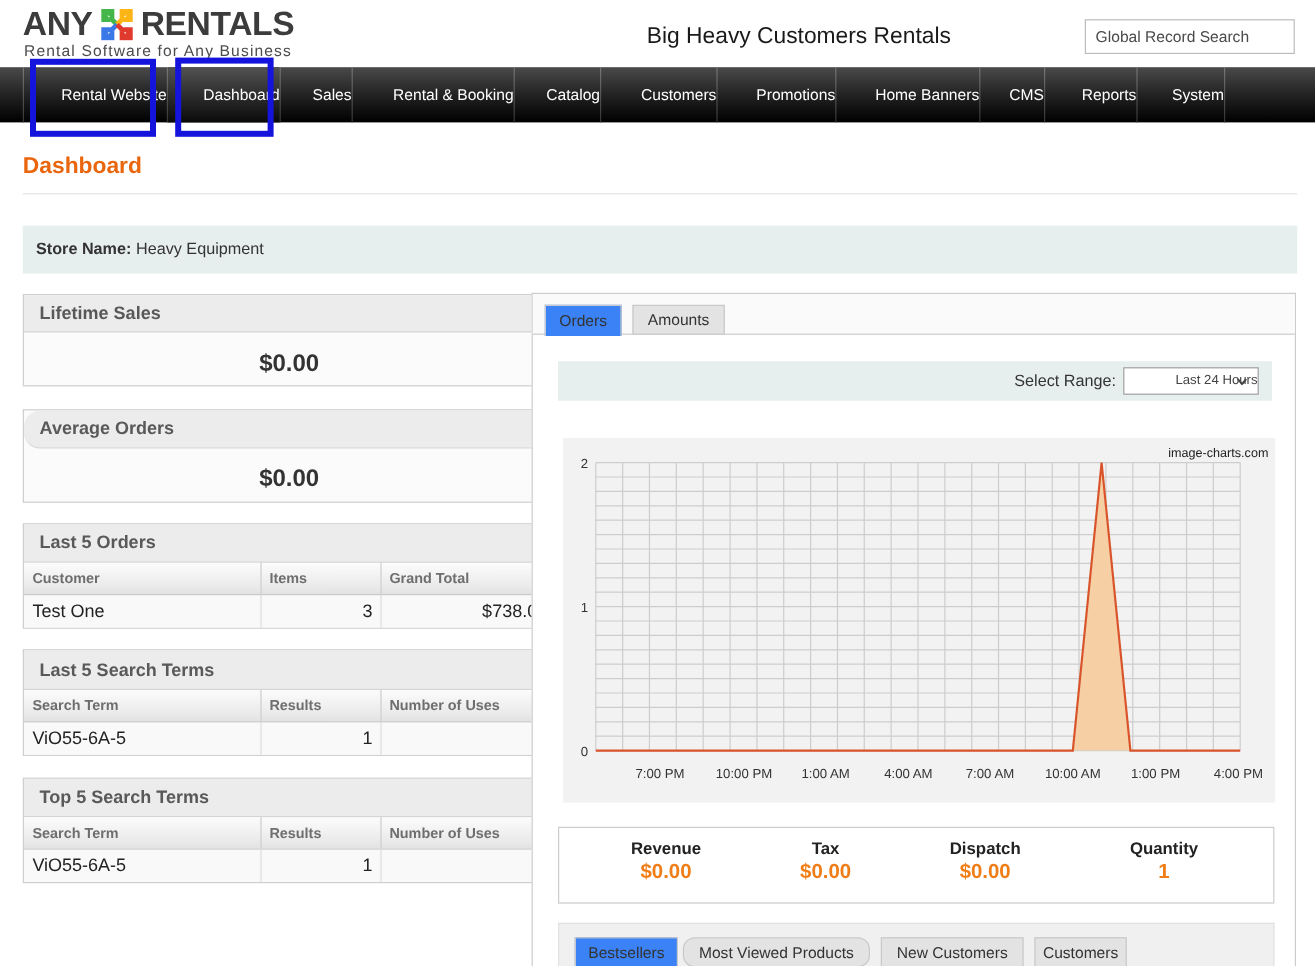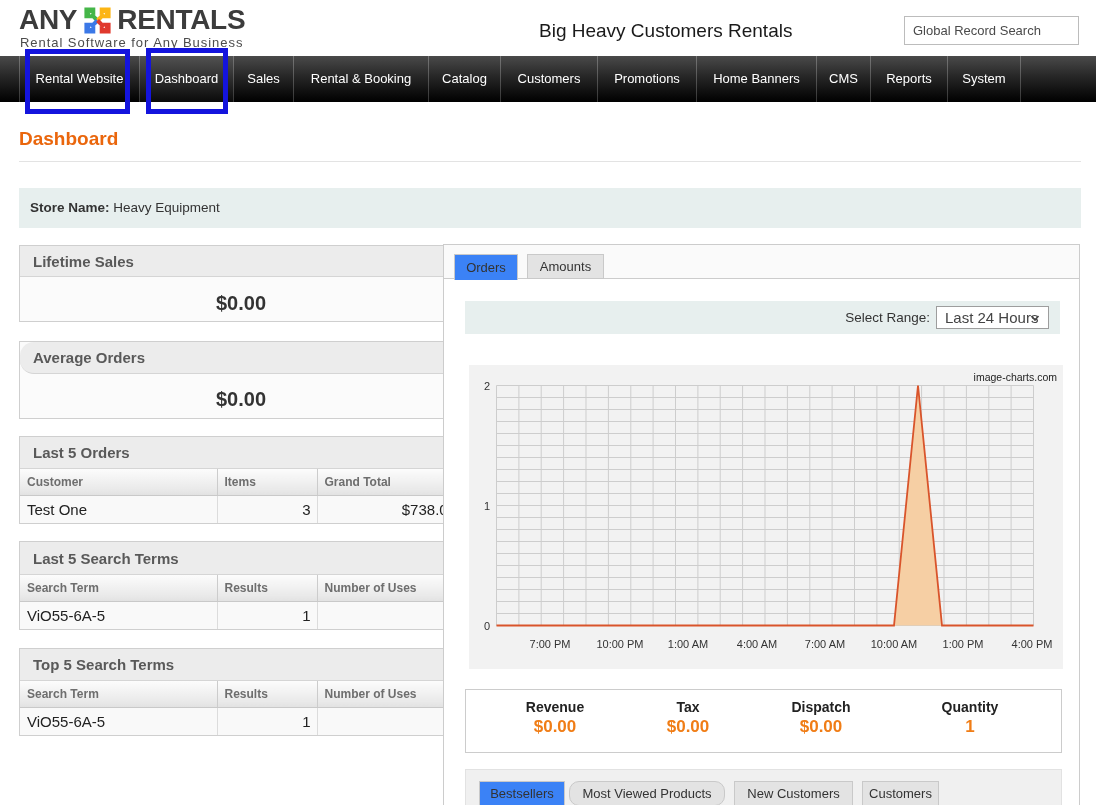--- a/index.html
+++ b/index.html
@@ -8,21 +8,21 @@
 
 .logo-main { position:absolute; left:19px; top:5px; font-size:28px; font-weight:bold; color:#3c3c3c; letter-spacing:-0.3px; height:30px; line-height:30px; white-space:nowrap; }
 .logo-main svg { vertical-align:-5px; margin:0 5px 0 6px; }
 .logo-sub { position:absolute; left:20px; top:35px; font-size:13px; color:#4c4c4c; letter-spacing:0.95px; }
 .page-title { position:absolute; left:539px; top:20px; font-size:19px; color:#1a1a1a; }
 .search-box { position:absolute; left:904px; top:16px; width:175px; height:29px; border:1px solid #bcbcbc; background:#fff; font-size:13px; color:#4a4a4a; padding-left:8px; line-height:27px; }
 
 
 .nav { position:absolute; left:0; top:56px; width:1096px; height:46px; background:linear-gradient(#4a4a4a, #2a2a2a 40%, #111 75%, #000); display:flex; }
 .nav .sp { width:1px; height:46px; background:linear-gradient(#777,#333); }
-.nav .item { color:#fff; font-size:13px; line-height:46px; text-align:center; }
+.nav .item { color:#fff; font-size:13px; line-height:46px; text-align:right; }
 .nav .item.active { background:linear-gradient(#525252, #353535 40%, #1c1c1c 75%, #0a0a0a); }
 .bluebox { position:absolute; border:5px solid #1414dd; z-index:20; }
 
 
 .h1 { position:absolute; left:19px; top:128px; font-size:19px; font-weight:bold; color:#ea660c; }
 .hr1 { position:absolute; left:19px; top:161px; width:1062px; height:1px; background:#e3e3e3; }
 .storebar { position:absolute; left:19px; top:188px; width:1062px; height:40px; background:#e7efee; font-size:13.5px; color:#333; line-height:40px; padding-left:11px; }
 
 
 .lbox { position:absolute; left:19px; width:444px; border:1px solid #cfcfcf; background:#fbfbfb; }
@@ -36,21 +36,21 @@
 table.ltab .num { text-align:right; }
 
 
 .rpanel { position:absolute; left:443px; top:244px; width:637px; height:561px; border:1px solid #ccc; border-bottom:none; background:#fff; }
 .tabstrip { position:absolute; left:0; top:0; width:635px; height:34px; background:#fafafa; border-bottom:1px solid #ccc; }
 .tab { position:absolute; font-size:13px; color:#333; text-align:center; border:1px solid #c9c9c9; background:#e3e3e3; }
 .tab.on { background:#3b82f6; z-index:2; border-bottom:none; }
 
 .selbar { position:absolute; left:21px; top:56px; width:595px; height:33px; background:#e7efee; }
 .selbar .lbl { position:absolute; right:130px; top:0; line-height:33px; font-size:13.5px; color:#333; }
-.selbox { position:absolute; right:11px; top:5px; width:113px; height:23px; background:#fff; border:1px solid #9d9d9d; font-size:15px; color:#444; line-height:21px; padding-left:8px; }
+.selbox { position:absolute; right:11px; top:5px; width:113px; height:23px; background:#fff; border:1px solid #9d9d9d; font-size:11px; color:#444; line-height:21px; padding-left:8px;text-align:right; }
 .selbox .chev { position:absolute; right:8px; top:6px; }
 
 .chart { position:absolute; left:25px; top:120px; }
 
 .revbox { position:absolute; left:21px; top:444px; width:597px; height:64px; border:1px solid #ccc; background:#fff; }
 .revbox .cell { position:absolute; top:9px; width:140px; text-align:center; }
 .revbox .rl { font-size:14px; font-weight:bold; color:#222; }
 .revbox .rv { font-size:17px; font-weight:bold; color:#f07d16; margin-top:2px; }
 
 .btstrip { position:absolute; left:21px; top:524px; width:597px; height:37px; background:#f0f0f0; border:1px solid #e2e2e2; border-bottom:none; }

